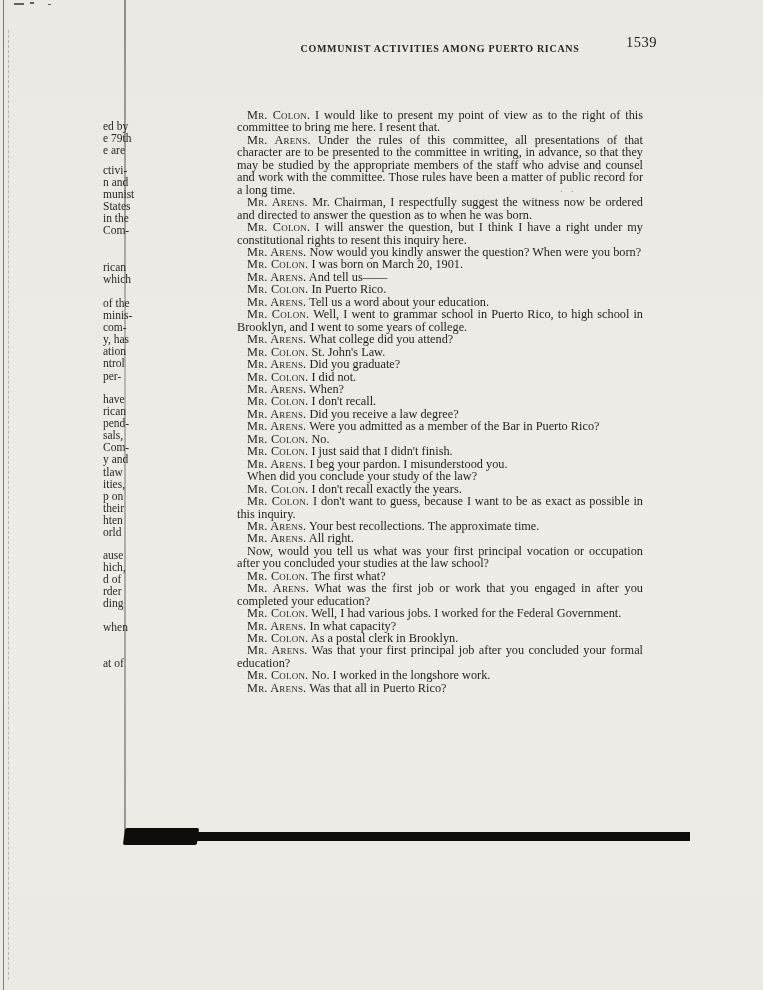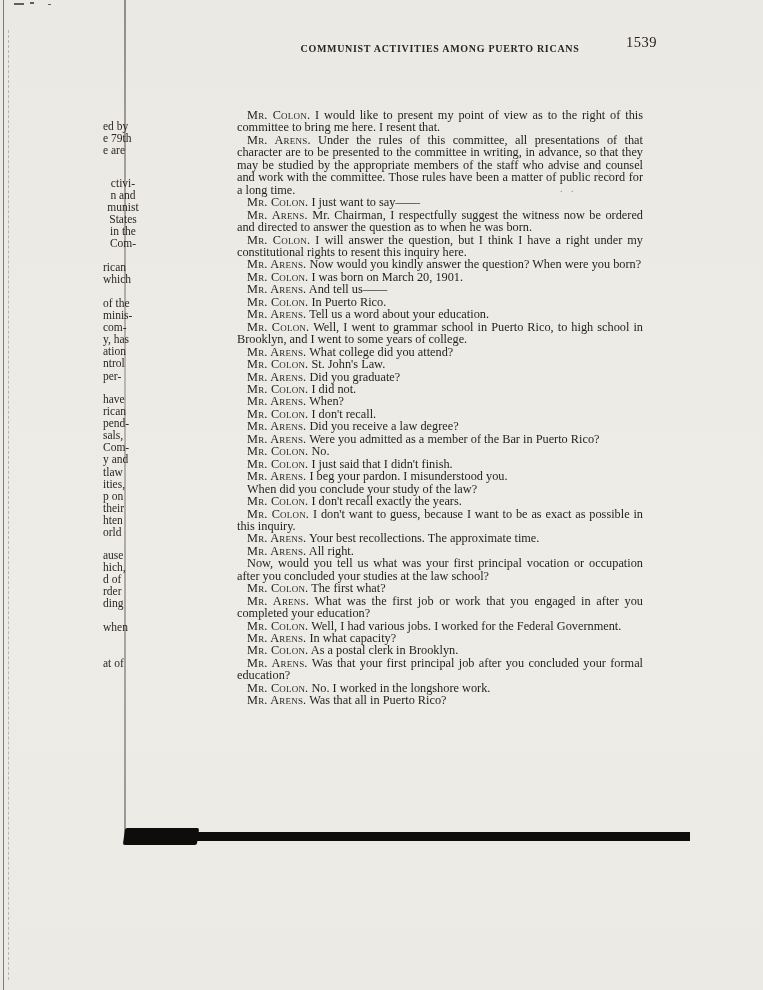--- a/index.html
+++ b/index.html
@@ -124,21 +124,21 @@
   <div class="speck s3"></div>
 
   <div class="gutter-line"></div>
 
   <div class="margin-col" id="margin-col">
       <div class="margin-group" style="top: 120px;">
         <div class="margin-line">ed by</div>
         <div class="margin-line">e 79th</div>
         <div class="margin-line">e are</div>
       </div>
-      <div class="margin-group" style="top: 177px; text-align: center;">
+      <div class="margin-group" style="top: 164px;">
         <div class="margin-line">ctivi-</div>
         <div class="margin-line">n and</div>
         <div class="margin-line">munist</div>
         <div class="margin-line">States</div>
         <div class="margin-line">in the</div>
         <div class="margin-line">Com-</div>
       </div>
       <div class="margin-group" style="top: 261px;">
         <div class="margin-line">rican</div>
         <div class="margin-line">which</div>
@@ -182,21 +182,20 @@
     </div>
 
   <div class="header">
     <span class="header-title">COMMUNIST ACTIVITIES AMONG PUERTO RICANS</span>
     <span class="page-number">1539</span>
   </div>
 
   <div class="text-block" id="dialog">
       <p class="para"><span class="speaker">Mr. Colon.</span> I would like to present my point of view as to the right of this committee to bring me here. I resent that.</p>
       <p class="para"><span class="speaker">Mr. Arens.</span> Under the rules of this committee, all presentations of that character are to be presented to the committee in writing, in advance, so that they may be studied by the appropriate members of the staff who advise and counsel and work with the committee. Those rules have been a matter of public record for a long time.</p>
-      <p class="para"><span class="speaker">Mr. Colon.</span> I just want to say——</p>
       <p class="para"><span class="speaker">Mr. Arens.</span> Mr. Chairman, I respectfully suggest the witness now be ordered and directed to answer the question as to when he was born.</p>
       <p class="para"><span class="speaker">Mr. Colon.</span> I will answer the question, but I think I have a right under my constitutional rights to resent this inquiry here.</p>
       <p class="para"><span class="speaker">Mr. Arens.</span> Now would you kindly answer the question? When were you born?</p>
       <p class="para"><span class="speaker">Mr. Colon.</span> I was born on March 20, 1901.</p>
       <p class="para"><span class="speaker">Mr. Arens.</span> And tell us——</p>
       <p class="para"><span class="speaker">Mr. Colon.</span> In Puerto Rico.</p>
       <p class="para"><span class="speaker">Mr. Arens.</span> Tell us a word about your education.</p>
       <p class="para"><span class="speaker">Mr. Colon.</span> Well, I went to grammar school in Puerto Rico, to high school in Brooklyn, and I went to some years of college.</p>
       <p class="para"><span class="speaker">Mr. Arens.</span> What college did you attend?</p>
       <p class="para"><span class="speaker">Mr. Colon.</span> St. John's Law.</p>

